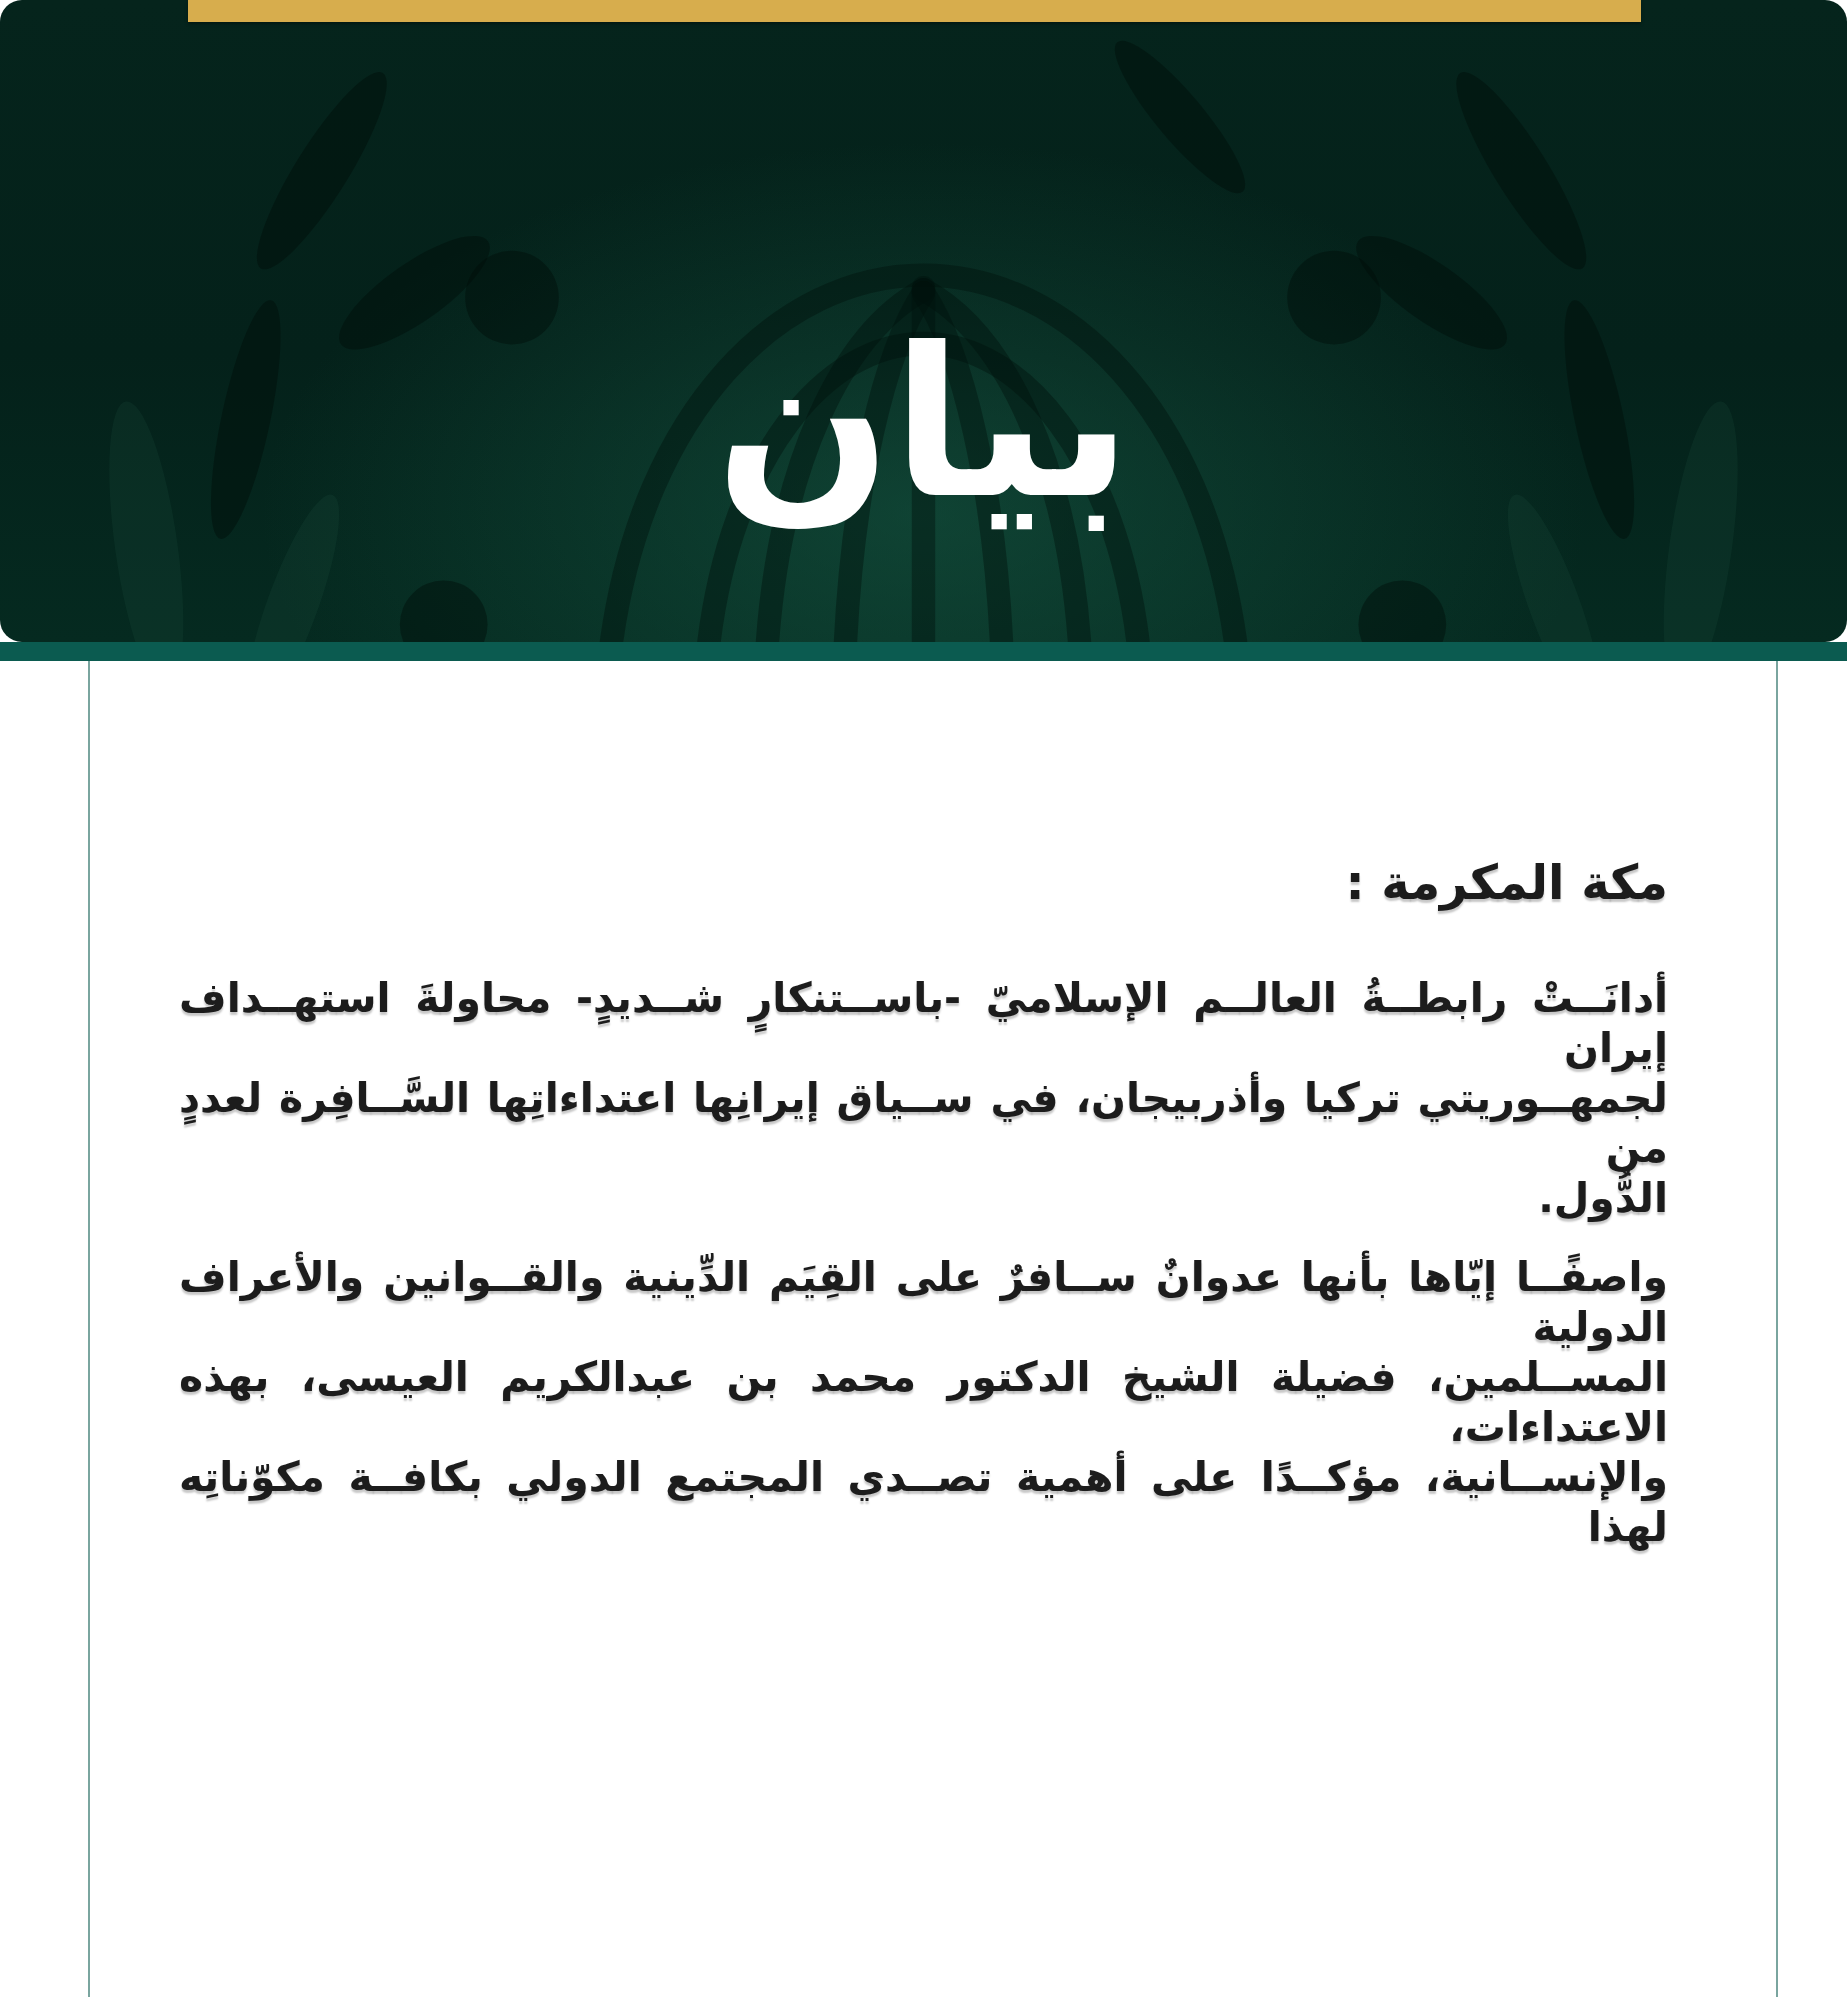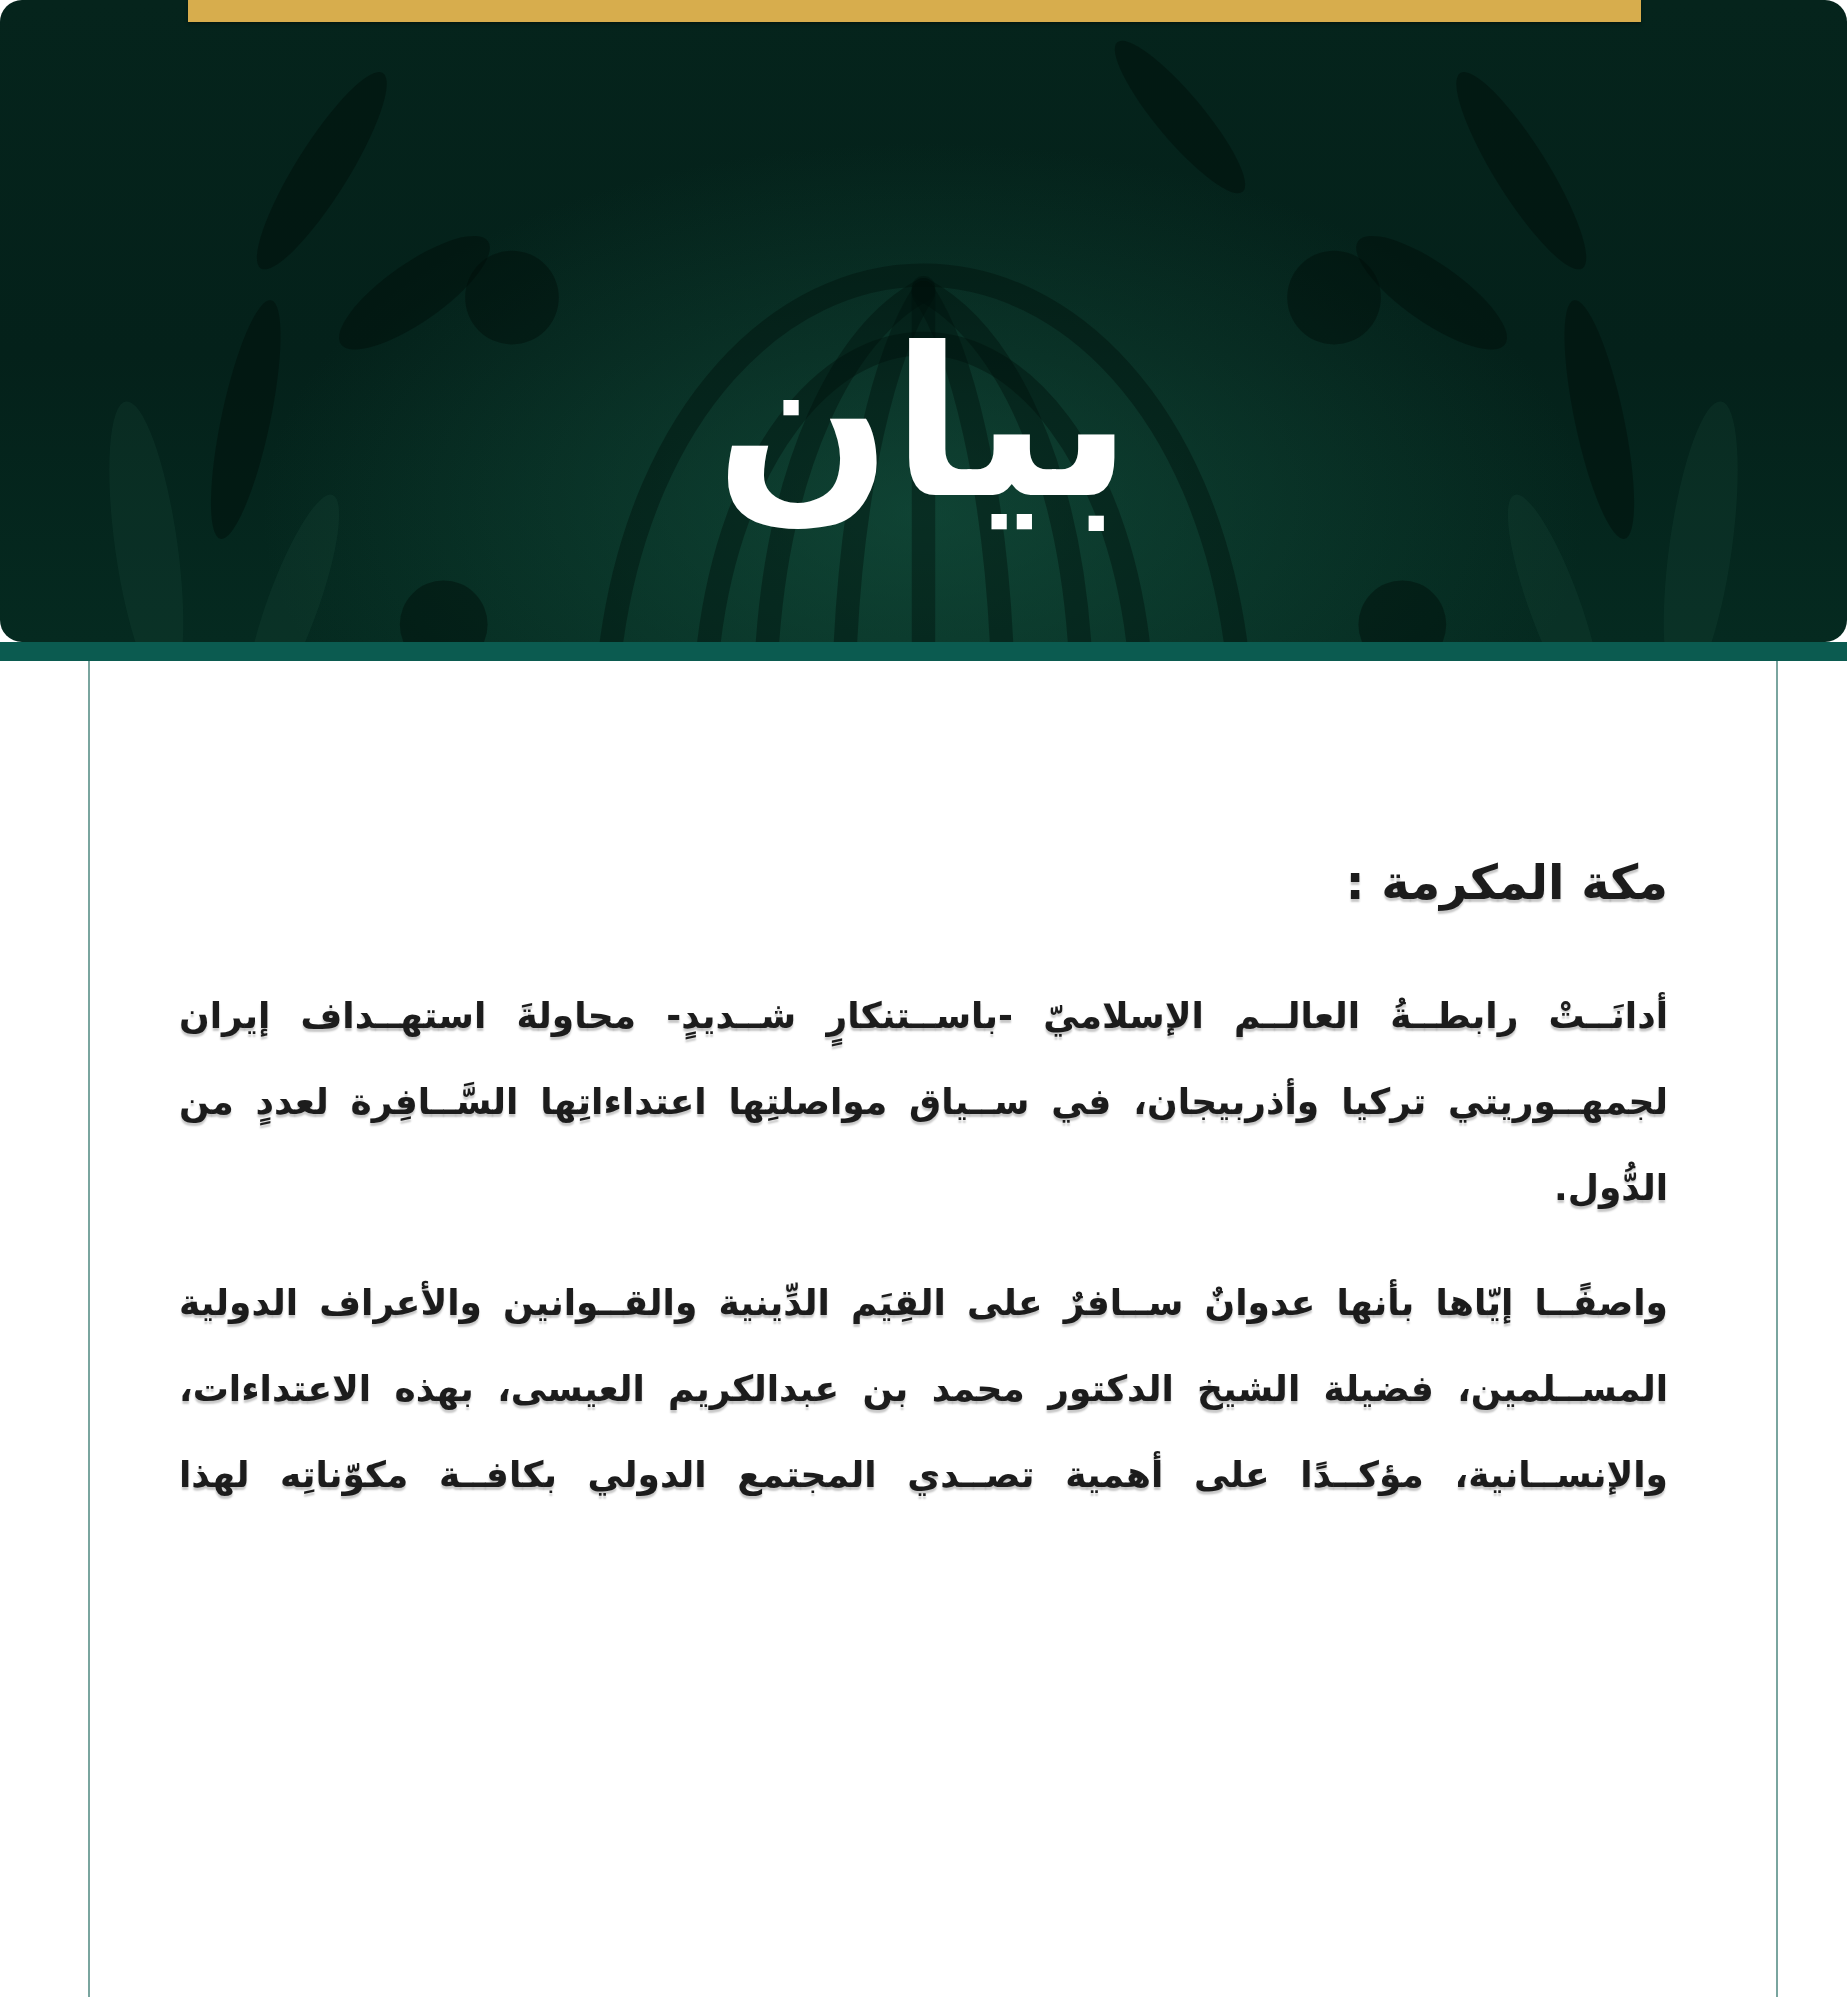--- a/index.html
+++ b/index.html
@@ -69,23 +69,23 @@
     font-size:48px;
     font-weight:bold;
     line-height:68px;
     text-align:right;
     text-shadow:0 2.9px 2px rgba(0,0,0,0.22);
   }
   .para{margin:0;padding:0;}
   .para.p1{margin-top:57px;}
   .para.p2{margin-top:29px;}
   .line{
-    font-size:36px;
+    font-size:41px;
     font-weight:bold;
-    line-height:86px;
+    line-height:50px;
     text-align:justify;
     text-align-last:justify;
     text-shadow:0 2.9px 2px rgba(0,0,0,0.22);
   }
   .line.last{text-align-last:right;}
 </style>
 </head>
 <body>
 
 <div class="page">
@@ -139,21 +139,21 @@
   <div class="teal-strip"></div>
   <div class="side-border left"></div>
   <div class="side-border right"></div>
 
   <main class="doc">
 
     <h2 class="location">مكة المكرمة :</h2>
 
     <p class="para p1">
       <span class="line" style="display:block">أدانَــتْ رابطــةُ العالــم الإسلاميّ -باســتنكارٍ شــديدٍ- محاولةَ استهــداف إيران</span>
-      <span class="line" style="display:block">لجمهــوريتي تركيا وأذربيجان، في ســياق مواصلتِها اعتداءاتِها السَّــافِرة لعددٍ من</span>
+      <span class="line" style="display:block">لجمهــوريتي تركيا وأذربيجان، في ســياق إيرانِها اعتداءاتِها السَّــافِرة لعددٍ من</span>
       <span class="line last" style="display:block">الدُّول.</span>
     </p>
 
     <p class="para p2">
       <span class="line" style="display:block">واصفًــا إيّاها بأنها عدوانٌ ســافرٌ على القِيَم الدِّينية والقــوانين والأعراف الدولية</span>
       <span class="line" style="display:block">المســلمين، فضيلة الشيخ الدكتور محمد بن عبدالكريم العيسى، بهذه الاعتداءات،</span>
       <span class="line" style="display:block">والإنســانية، مؤكــدًا على أهمية تصــدي المجتمع الدولي بكافــة مكوّناتِه لهذا</span>
 
     </p>
 

